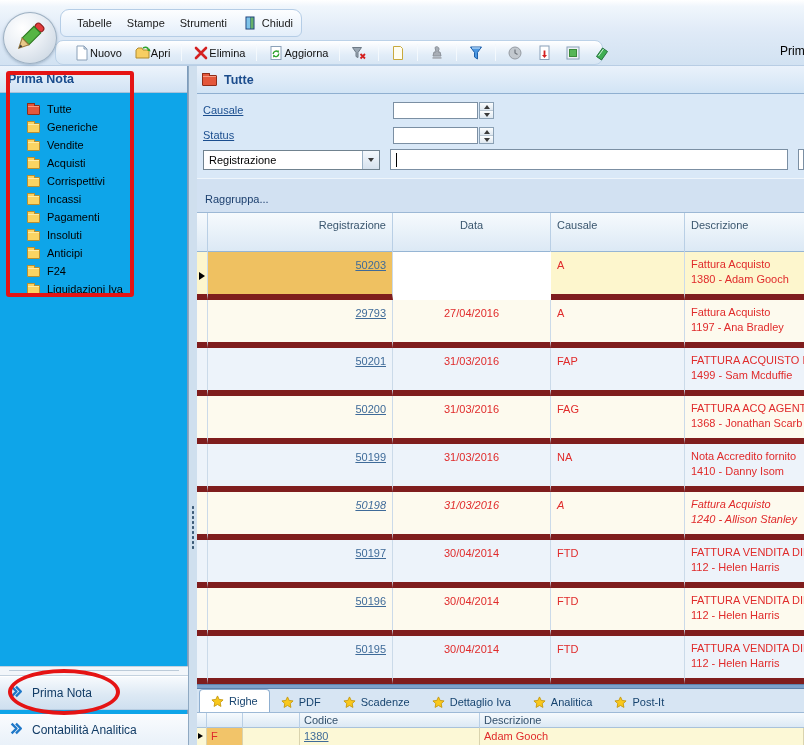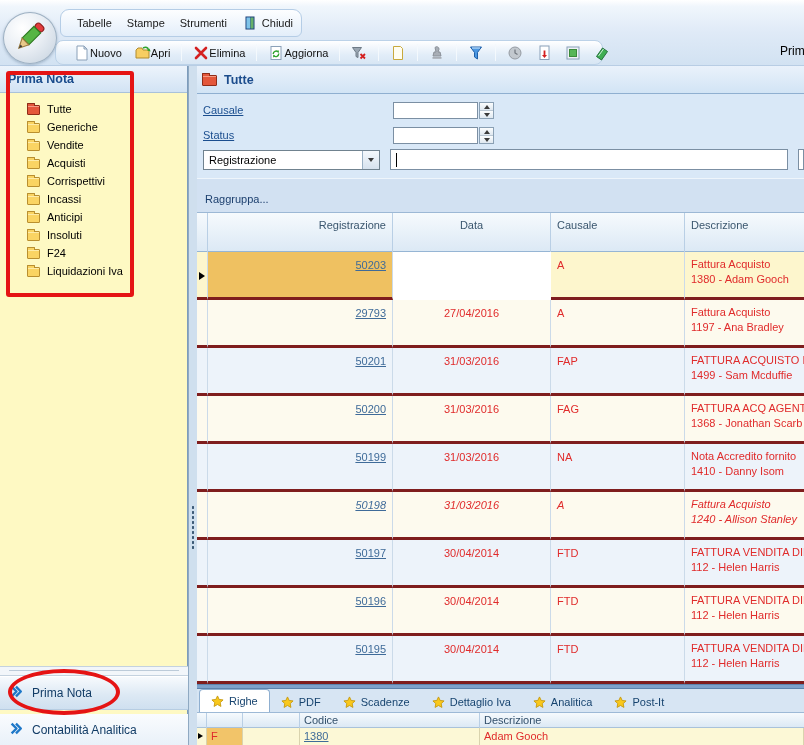--- a/index.html
+++ b/index.html
@@ -28,21 +28,21 @@
     border:1px solid #bcd2e8; border-radius:8px;
     display:flex; align-items:center; gap:5px; padding:0 7px; z-index:4; }
   .grip { width:4px; height:15px;
     background-image:radial-gradient(circle, #7e97ad 1px, transparent 1.3px);
     background-size:4px 5px; margin-right:2px; }
   .tbtn { display:flex; align-items:center; padding:1px 4px; border-radius:3px; color:#111;text-align:center; }
   .tsep { width:1px; height:17px; background:#b4cbe2; border-right:1px solid #f4f9fd; margin:0 2px; }
   .i16 { width:16px; height:16px; display:block; }
 
   
-  .sidebar { left:0; top:66px; width:188px; height:679px; background:#fef9c3; border-right:1px solid #7d9cbc; }
+  .sidebar { left:0; top:66px; width:188px; height:679px; background:#0ea5e9; border-right:1px solid #7d9cbc; }
   .sb-header { height:27px; background:linear-gradient(#edf4fc, #d2e3f4);
     border-bottom:1px solid #a9c2da; line-height:26px; padding-left:8px;
     color:#1b4c8c; font-weight:bold; font-size:12.5px; }
   .tree { padding-top:7px; }
   .tree-item { height:18px; display:flex; align-items:center; padding-left:27px; gap:7px; color:#000; }
   .folder { width:13px; height:10px; background:#fad463; border:1px solid #b98f2f; border-radius:1px;
     position:relative; box-shadow:inset 0 1px 0 #fdeba8; flex:none; margin-top:2px; }
   .folder::before { content:''; position:absolute; top:-3px; left:-1px; width:6px; height:2px;
     background:#fad463; border:1px solid #b98f2f; border-bottom:none; border-radius:1px 1px 0 0; }
   .folder.red { background:#e4573b; border-color:#8f2c18; box-shadow:inset 0 1px 0 #f49a82; }
@@ -95,21 +95,21 @@
   .c-sel  { left:0;   width:11px; }
   .c-reg  { left:11px;  width:185px; }
   .c-data { left:196px; width:158px; }
   .c-cau  { left:354px; width:134px; }
   .c-desc { left:488px; width:119px; border-right:none !important; }
   .hc.c-reg { text-align:right; padding-right:6px; }
   .hc.c-data { text-align:center; }
   .hc.c-cau, .hc.c-desc { padding-left:6px; }
 
   .grow { left:0; width:607px; height:48px; }
-  .grow .cell { position:absolute; top:0; height:48px; border-right:1px solid #cbdae9; border-bottom:3px solid #7f1d1d; overflow:hidden; }
+  .grow .cell { position:absolute; top:0; height:48px; border-right:1px solid #cbdae9; border-bottom:6px solid #7f1d1d; overflow:hidden; }
   .bg-sel   { background:#fdf6cd; }
   .bg-cream { background:#fdfaee; }
   .bg-blue  { background:#edf3fa; }
   .cell-orange { background:#efc161 !important; }
   .reglink { display:block; text-align:right; padding:7px 6px 0 0; color:#3f6b99; text-decoration:underline; }
   .dcell { color:#e02b2b; text-align:center; padding-top:7px; }
   .ccell { color:#e02b2b; padding:7px 0 0 6px; }
   .desc2 { color:#e02b2b; padding:5px 0 0 6px; line-height:15px; white-space:nowrap; }
   .rowarrow { position:absolute; left:2px; top:20px; width:0; height:0;
     border-top:4px solid transparent; border-bottom:4px solid transparent; border-left:6px solid #000; }
@@ -321,25 +321,29 @@
     <div class="tree-item">
       <span class="folder"></span>
       <span>Corrispettivi</span>
     </div>
     <div class="tree-item">
       <span class="folder"></span>
       <span>Incassi</span>
     </div>
     <div class="tree-item">
       <span class="folder"></span>
+      <span>Pagamenti</span>
+    </div>
+    <div class="tree-item">
+      <span class="folder"></span>
+      <span>Insoluti</span>
+    </div>
+    <div class="tree-item">
+      <span class="folder"></span>
       <span>Anticipi</span>
-    </div>
-    <div class="tree-item">
-      <span class="folder"></span>
-      <span>Insoluti</span>
     </div>
     <div class="tree-item">
       <span class="folder"></span>
       <span>F24</span>
     </div>
     <div class="tree-item">
       <span class="folder"></span>
       <span>Liquidazioni Iva</span>
     </div>
   </div>

